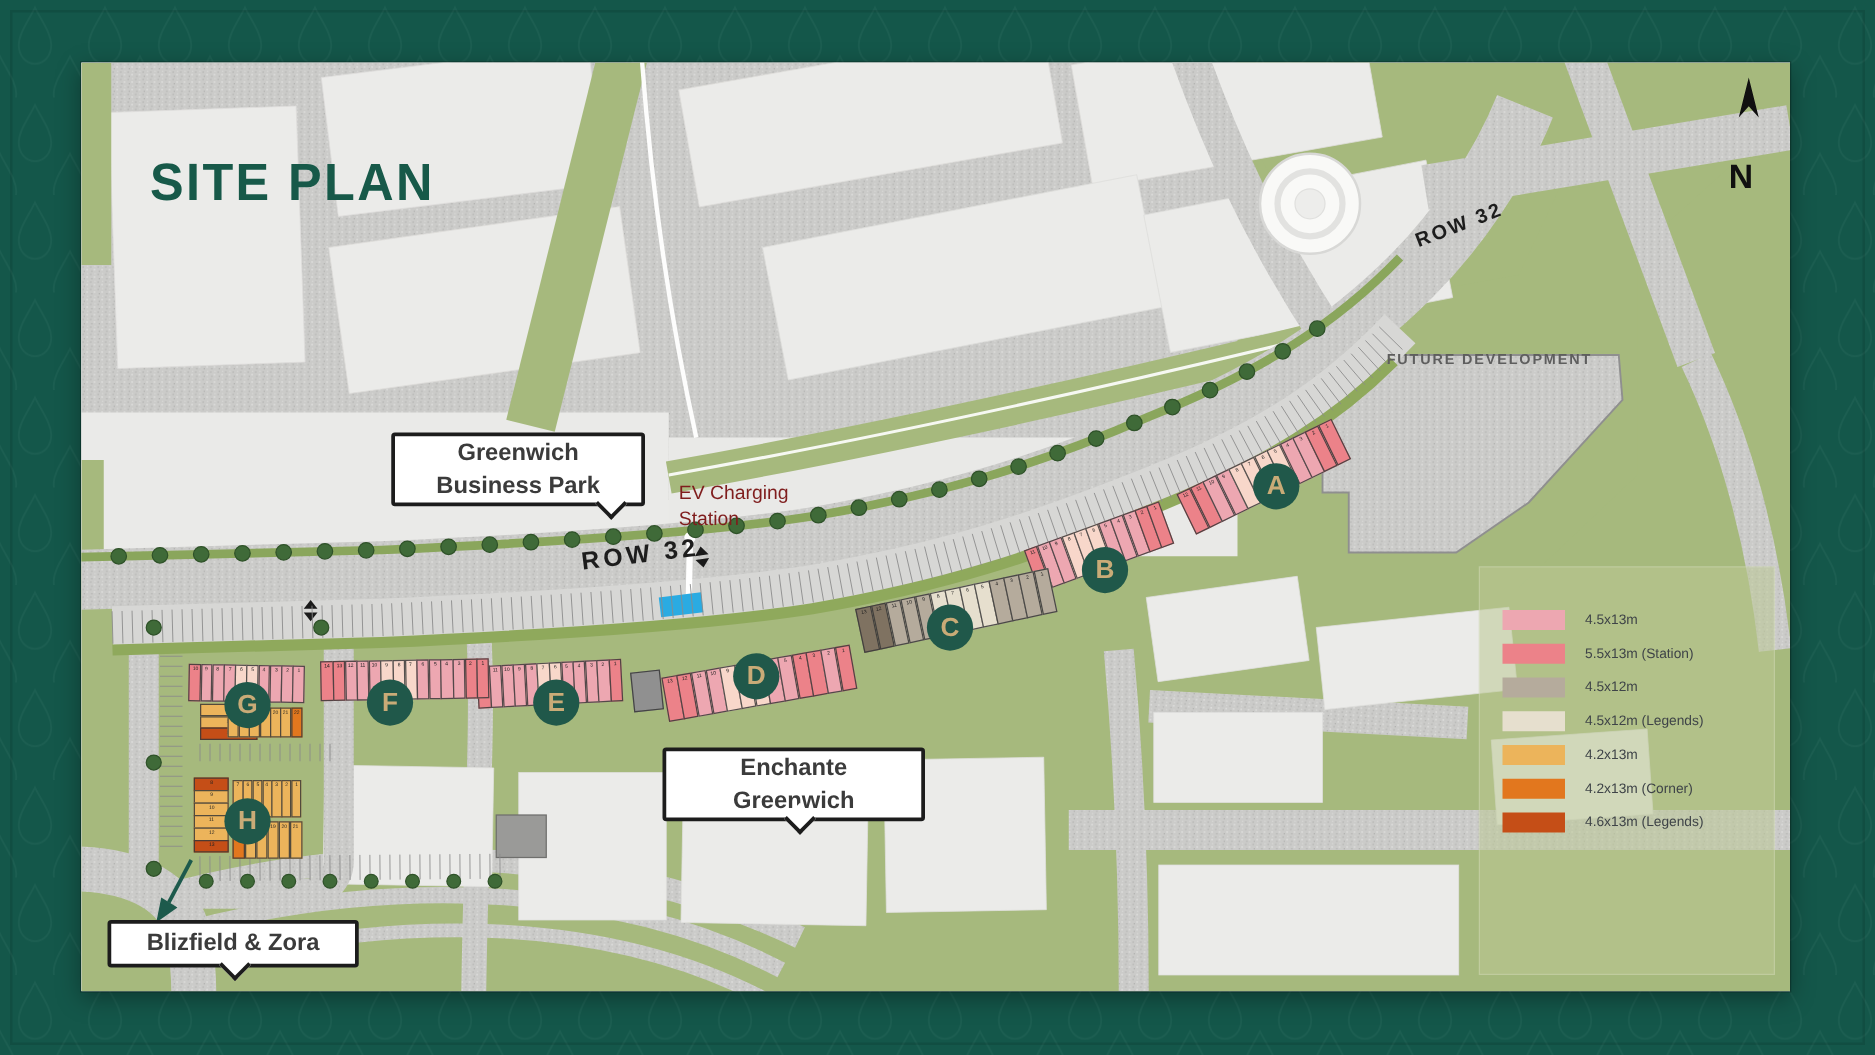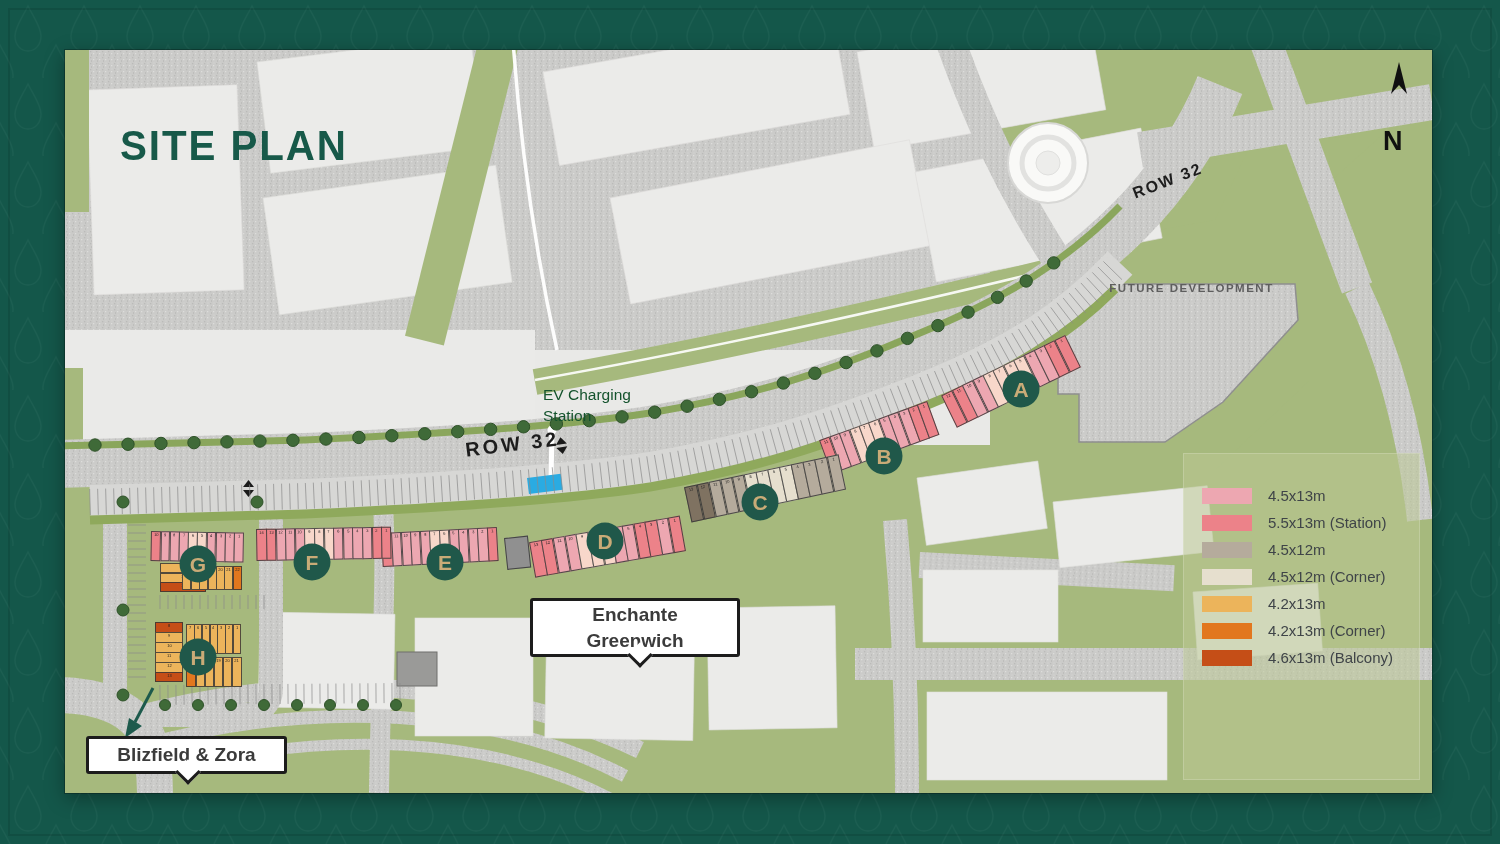--- a/index.html
+++ b/index.html
@@ -52,33 +52,33 @@
     margin-top:1px;
   }
   
   .road-label{color:#1d1d1d;font-weight:700;letter-spacing:3px;z-index:6;white-space:nowrap;}
   #row32-left{left:400px;top:383px;font-size:20px;transform:rotate(-7deg);}
   #row32-right{left:1066px;top:122px;font-size:16px;transform:rotate(-21deg);letter-spacing:2px;}
   #future-label{
     left:1034px;top:232px;width:185px;text-align:center;font-size:11.5px;font-weight:600;
     letter-spacing:1.5px;color:#5e5e5e;z-index:6;
   }
-  #ev-label{left:478px;top:334px;width:112px;font-size:15.5px;color:#14532d;line-height:1.38;z-index:12;}
+  #ev-label{left:478px;top:334px;width:112px;font-size:15.5px;color:#7f1d1d;line-height:1.38;z-index:12;}
   #north-label{left:1318px;top:76px;font-size:27px;font-weight:700;color:#101010;z-index:8;}
   
   #legend{
     left:1118px;top:403px;width:237px;height:327px;z-index:20;
     background:rgba(188,200,147,.55);border:1px solid rgba(255,255,255,.18);
     box-sizing:border-box;padding:12px 0 0 18px;
   }
   #legend-title{font-size:27px;font-weight:700;color:#3f4448;letter-spacing:.5px;}
   #legend-items{margin-top:16px;}
   .legend-row{display:flex;align-items:center;height:27px;}
   .legend-swatch{width:50px;height:16px;flex:0 0 50px;}
-  .legend-label{font-size:15px;color:#3f4448;margin-left:16px;white-space:nowrap;}
+  .legend-label{font-size:11px;color:#3f4448;margin-left:16px;white-space:nowrap;}
 </style>
 </head>
 <body>
 
 <svg id="bg-pattern" width="1500" height="844">
   <defs>
     <pattern id="drops" width="56" height="78" patternUnits="userSpaceOnUse">
       <path d="M28,6 C34,18 41,27 41,36 C41,45 35,51 28,51 C21,51 15,45 15,36 C15,27 22,18 28,6 Z" fill="none" stroke="#236457" stroke-width="1.4"></path>
       <path d="M0,45 C6,57 13,66 13,75 C13,84 7,90 0,90 C-7,90 -13,84 -13,75 C-13,66 -6,57 0,45 Z" fill="none" stroke="#236457" stroke-width="1.4"></path>
       <path d="M56,45 C62,57 69,66 69,75 C69,84 63,90 56,90 C49,90 43,84 43,75 C43,66 50,57 56,45 Z" fill="none" stroke="#236457" stroke-width="1.4"></path>
@@ -456,20 +456,24 @@
         <circle cx="199" cy="655" r="5.5" fill="#3f6a38" stroke="#2f5229"></circle>
         <circle cx="232" cy="655" r="5.5" fill="#3f6a38" stroke="#2f5229"></circle>
         <circle cx="265" cy="655" r="5.5" fill="#3f6a38" stroke="#2f5229"></circle>
         <circle cx="298" cy="655" r="5.5" fill="#3f6a38" stroke="#2f5229"></circle>
         <circle cx="331" cy="655" r="5.5" fill="#3f6a38" stroke="#2f5229"></circle>
       </g>
   </svg>
 
   <div id="site-title" class="abs">SITE PLAN</div>
 
+  <div class="callout abs" id="co-gbp" style="left:248px;top:296px;width:203px;height:59px;padding:0 28px;">
+    <span>Greenwich Business Park</span>
+    <span class="tip" style="left:83%;"></span>
+  </div>
   <div class="callout abs" id="co-er" style="left:465px;top:548px;width:210px;height:59px;padding:0 40px;">
     <span>Enchante Greenwich</span>
     <span class="tip" style="left:48%;"></span>
   </div>
   <div class="callout abs" id="co-bz" style="left:21px;top:686px;width:201px;height:38px;">
     <span>Blizfield &amp; Zora</span>
     <span class="tip" style="left:46%;"></span>
   </div>
 
   <div class="road-label abs" id="row32-left">ROW 32</div>
@@ -869,29 +873,29 @@
         <div class="legend-row">
           <div class="legend-swatch" style="background: rgb(236, 130, 137);"></div>
           <div class="legend-label">5.5x13m (Station)</div>
         </div>
         <div class="legend-row">
           <div class="legend-swatch" style="background: rgb(181, 171, 156);"></div>
           <div class="legend-label">4.5x12m</div>
         </div>
         <div class="legend-row">
           <div class="legend-swatch" style="background: rgb(230, 223, 206);"></div>
-          <div class="legend-label">4.5x12m (Corner)</div>
+          <div class="legend-label">4.5x12m (Legends)</div>
         </div>
         <div class="legend-row">
           <div class="legend-swatch" style="background: rgb(236, 180, 91);"></div>
           <div class="legend-label">4.2x13m</div>
         </div>
         <div class="legend-row">
           <div class="legend-swatch" style="background: rgb(226, 119, 30);"></div>
           <div class="legend-label">4.2x13m (Corner)</div>
         </div>
         <div class="legend-row">
           <div class="legend-swatch" style="background: rgb(197, 78, 23);"></div>
-          <div class="legend-label">4.6x13m (Balcony)</div>
+          <div class="legend-label">4.6x13m (Legends)</div>
         </div>
       </div>
   </div>
 </div>
 
 </body></html>

